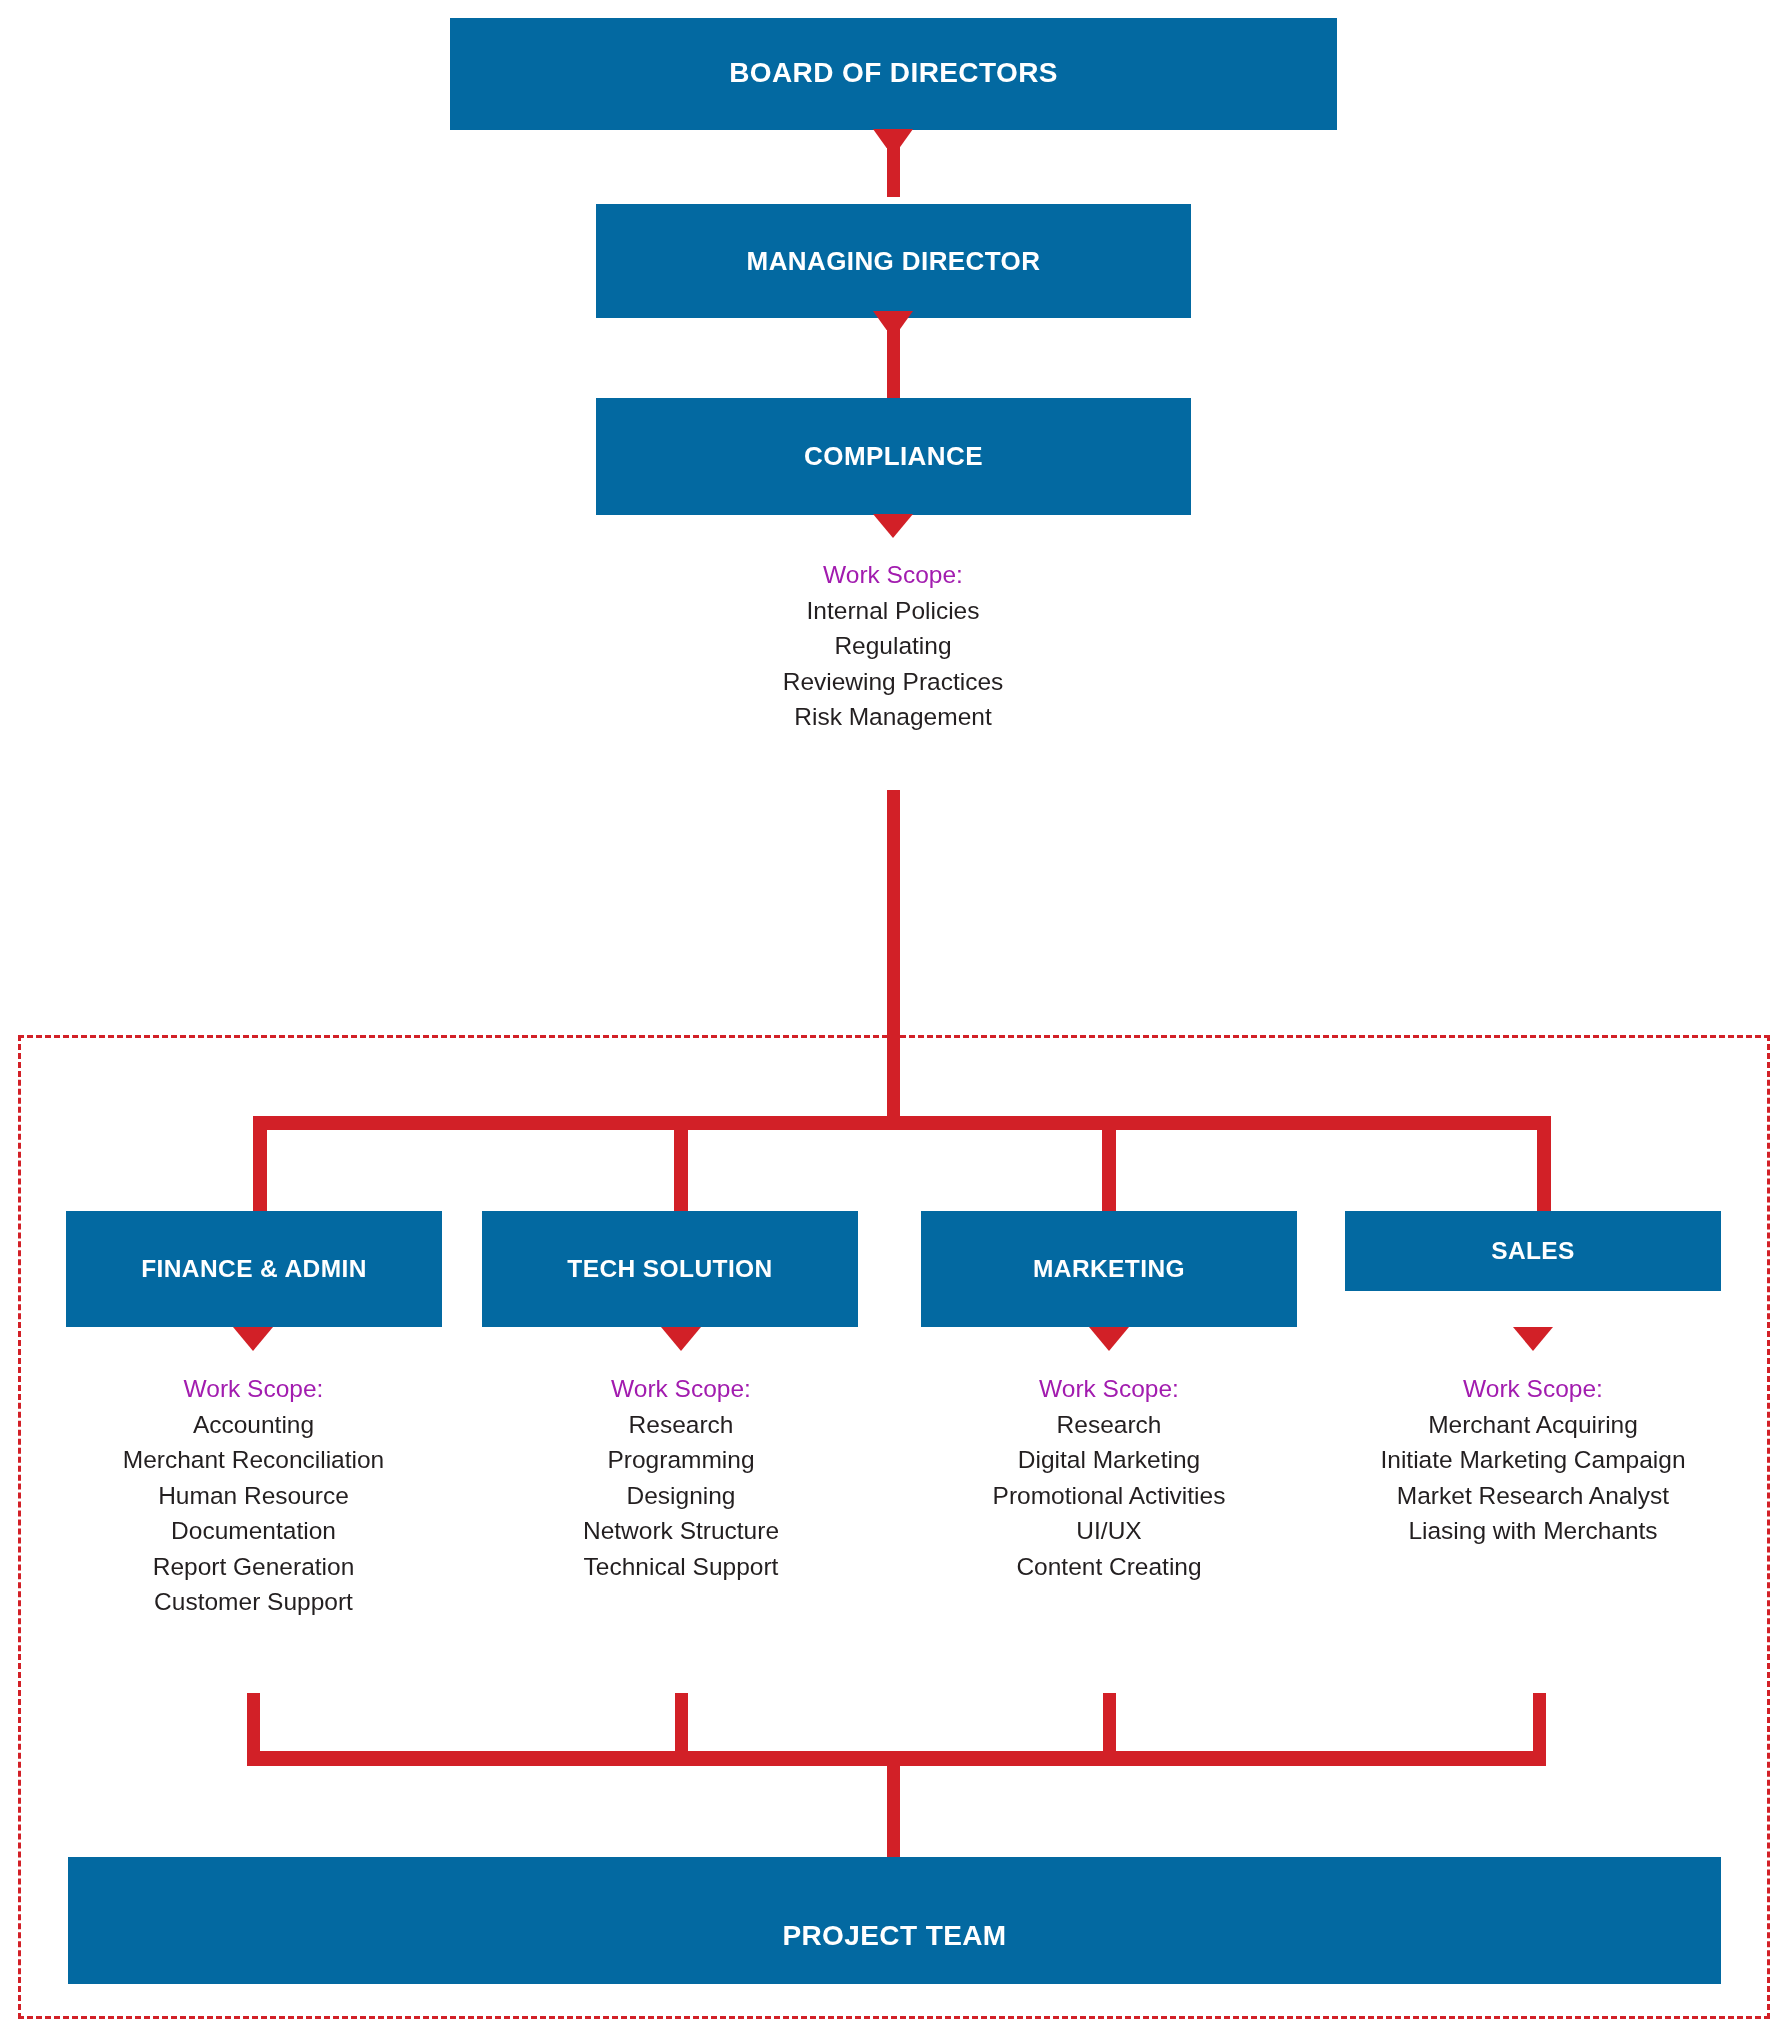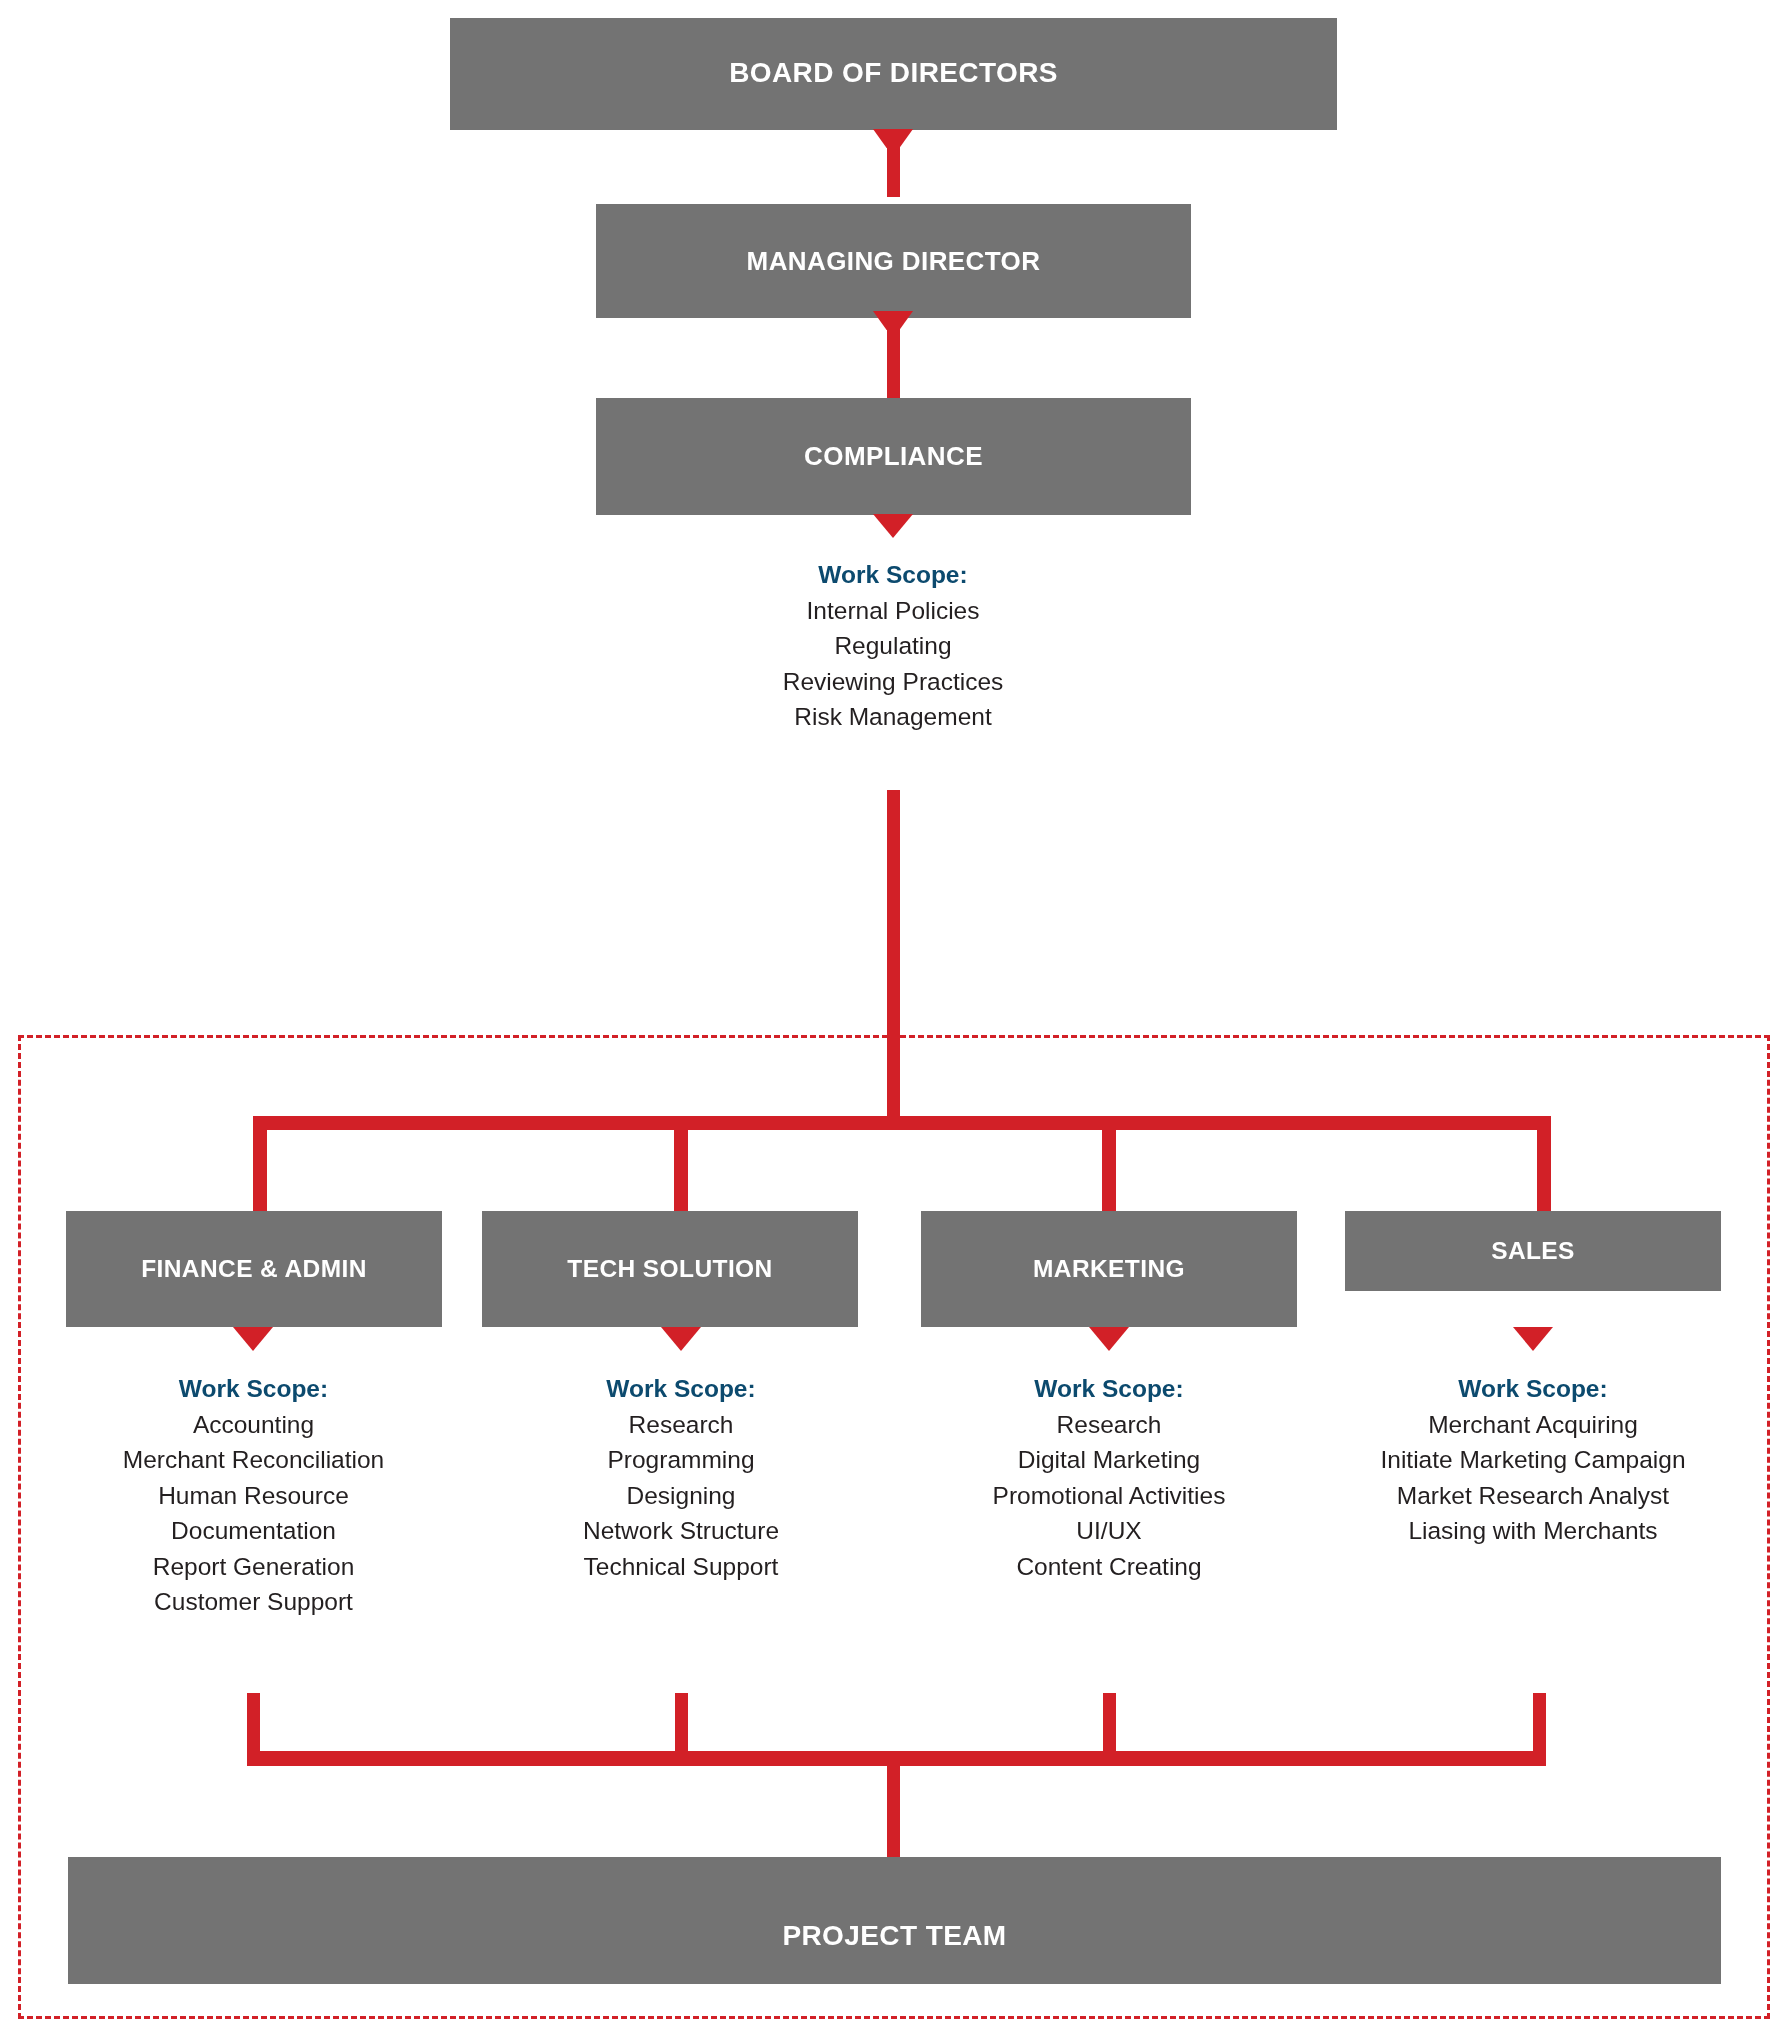--- a/index.html
+++ b/index.html
@@ -14,21 +14,21 @@
     position: relative;
     width: 1785px;
     height: 2044px;
     background: #ffffff;
     overflow: hidden;
   }
 
   
   .node-box {
     position: absolute;
-    background: #737373;
+    background: #0369a1;
     color: #ffffff;
     display: flex;
     align-items: center;
     justify-content: center;
     box-sizing: border-box;
   }
   .node-box .node-label {
     font-weight: bold;
     letter-spacing: 0.4px;
     text-align: center;
@@ -64,24 +64,24 @@
   }
 
   
   .scope {
     position: absolute;
     text-align: center;
     color: #231f20;
     font-family: "Liberation Sans", sans-serif;
   }
   .scope-title {
-    font-weight: bold;
+    font-weight: normal;
     font-size: 24.5px;
     line-height: 1.45;
-    color: #0c4a6e;
+    color: #a21caf;
   }
   .scope-item {
     font-weight: normal;
     font-size: 24.5px;
     line-height: 1.45;
     color: #231f20;
   }
 
   
   #dashed-frame {

